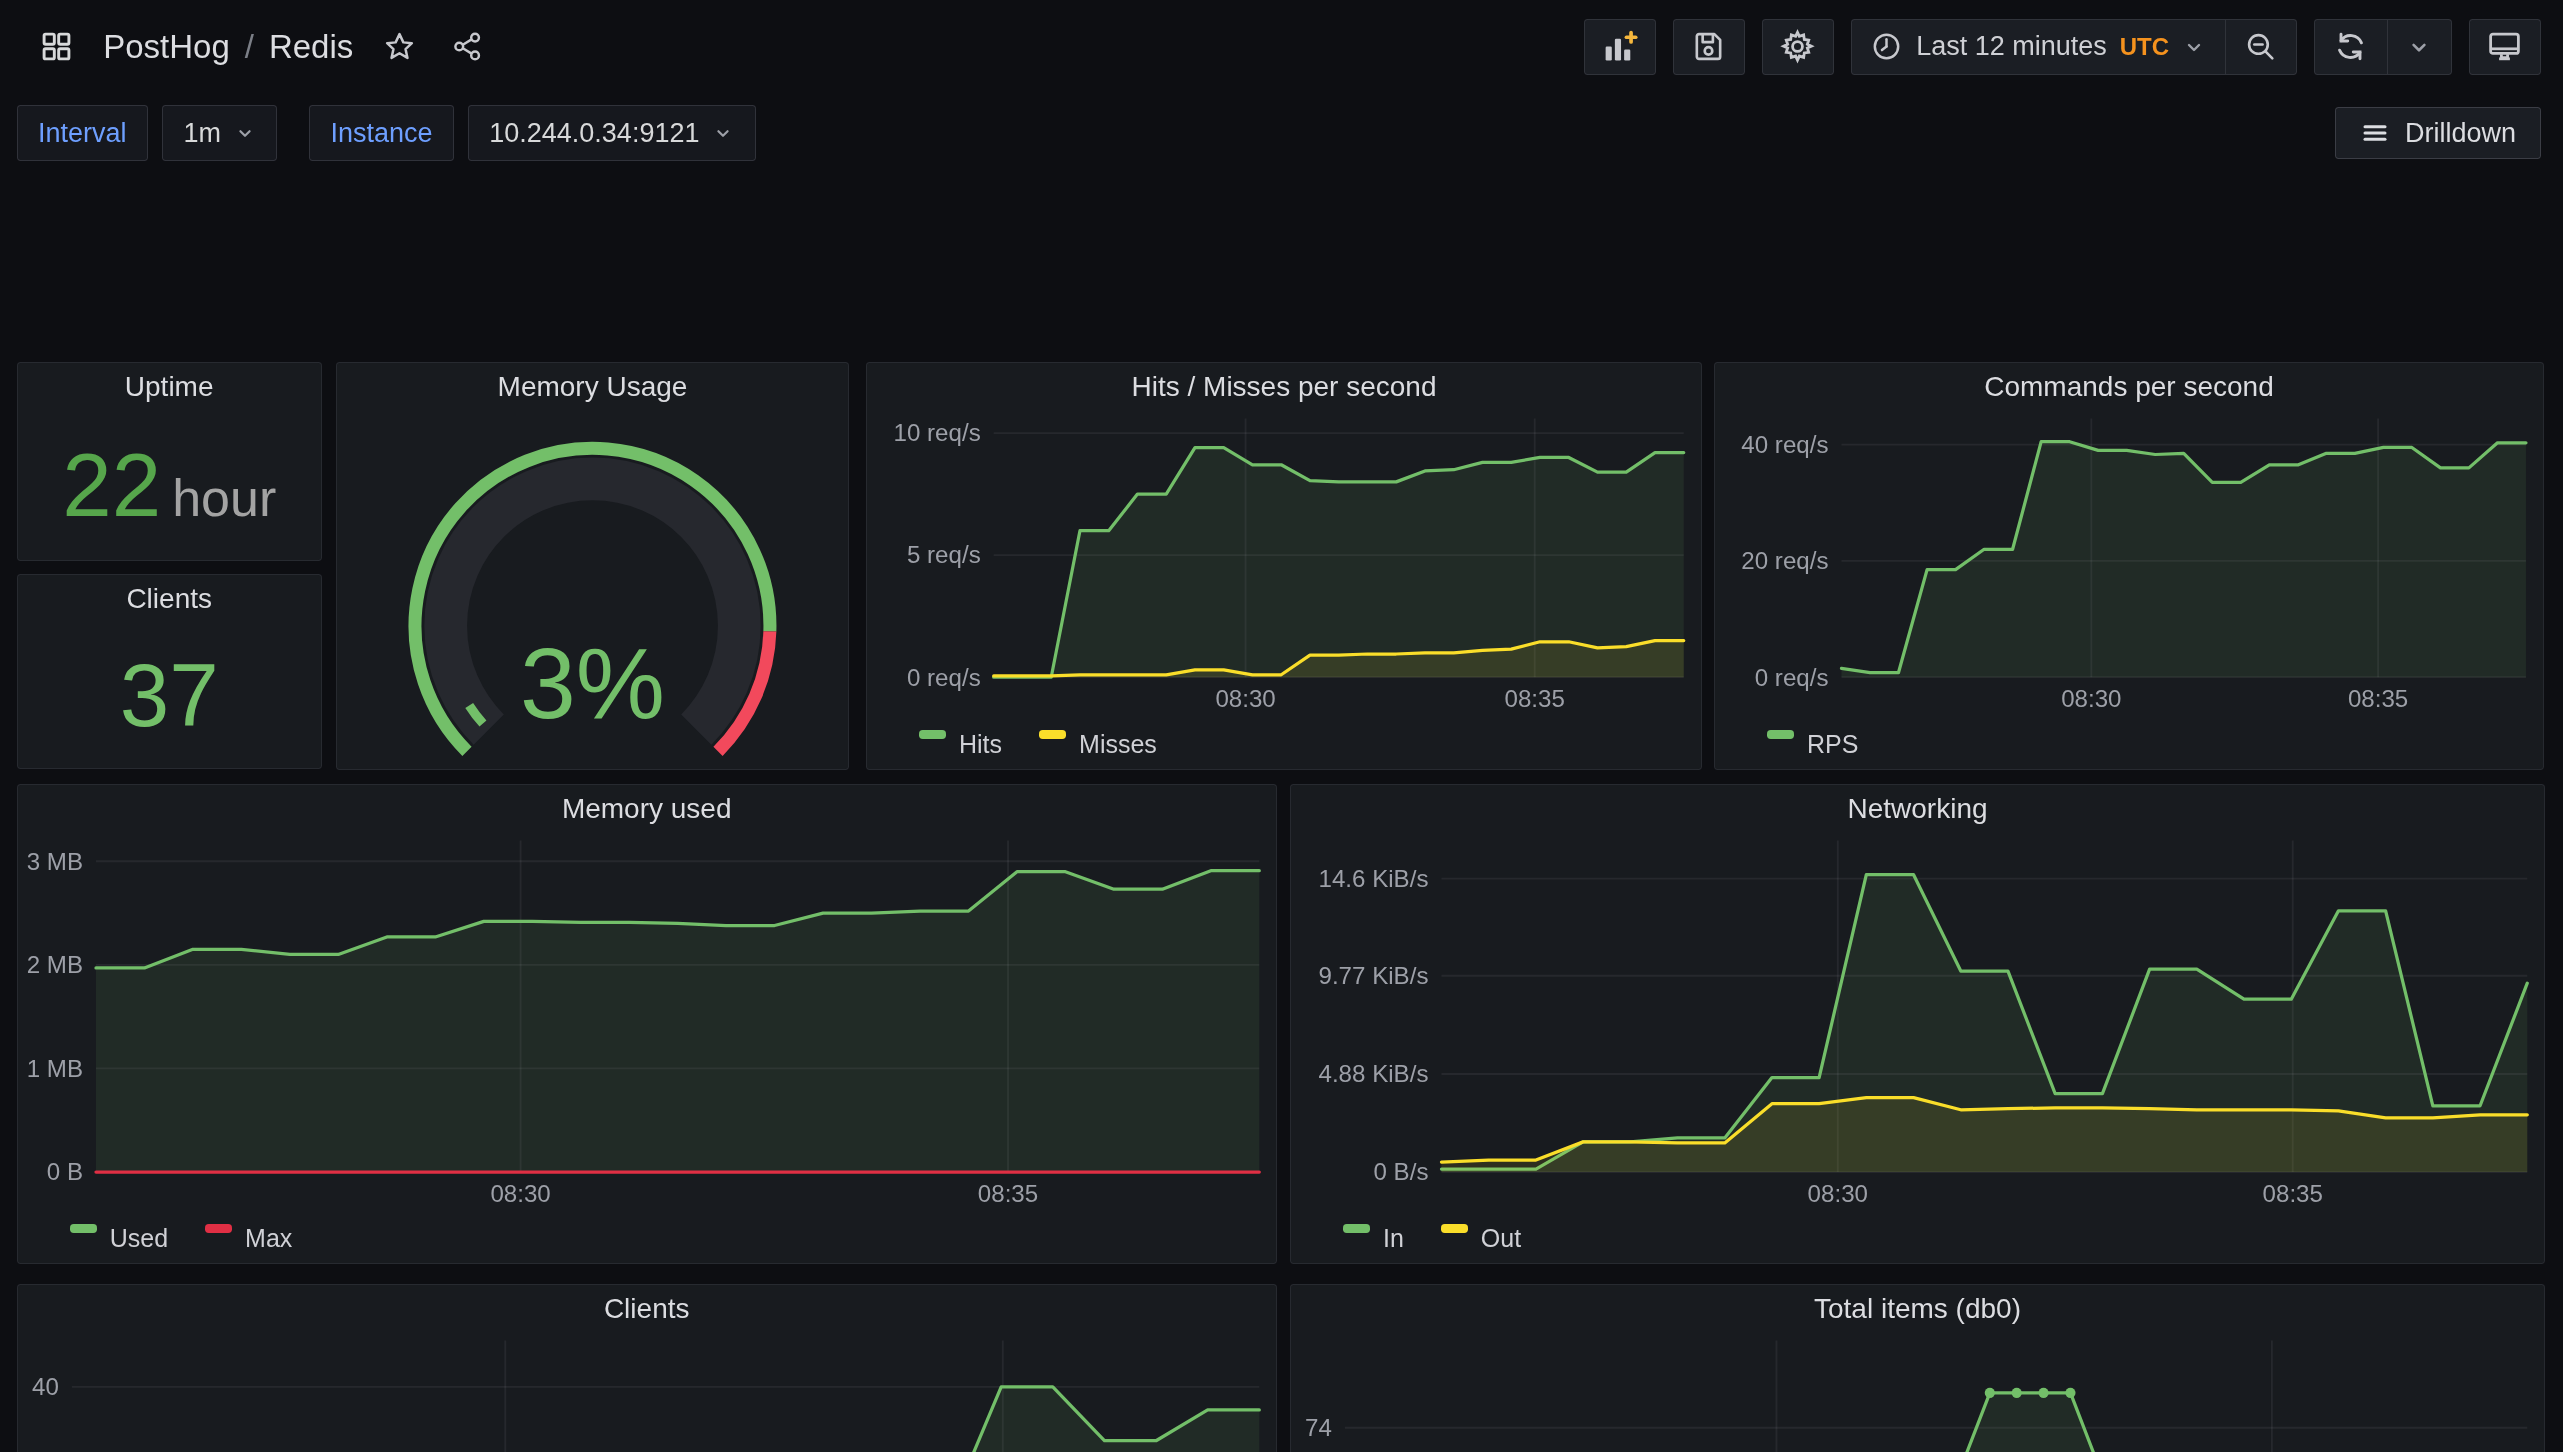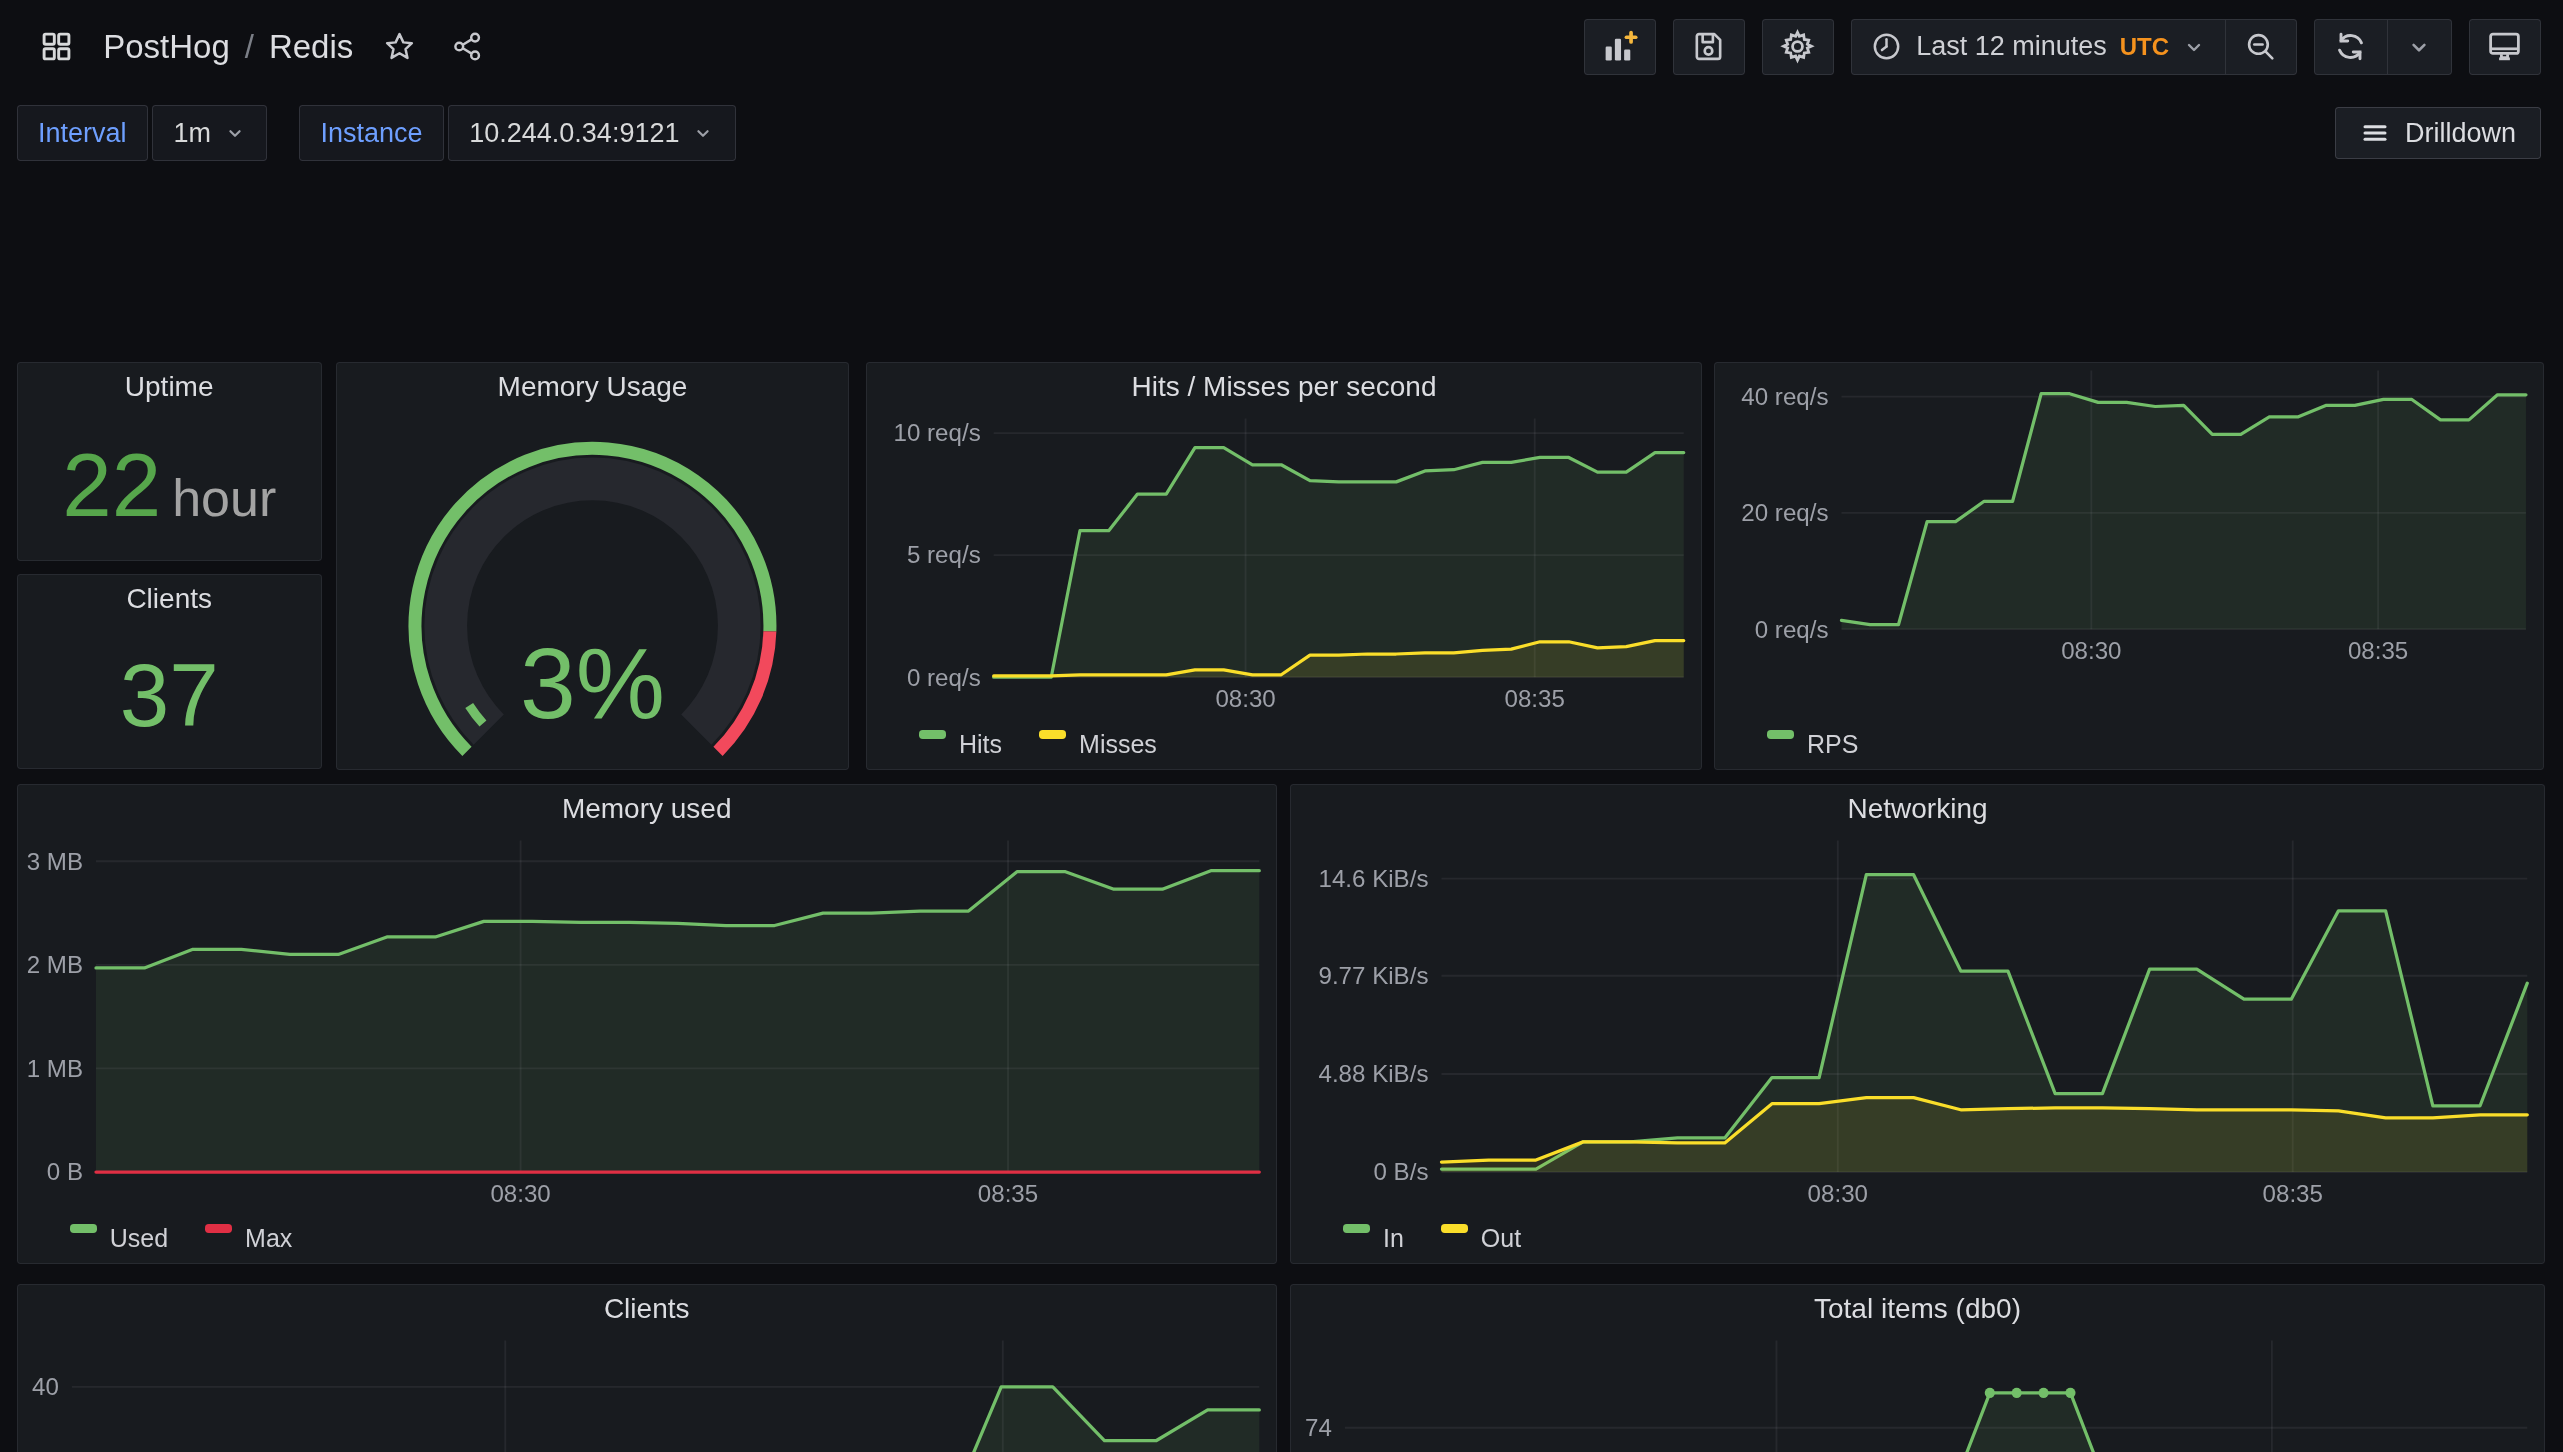--- a/index.html
+++ b/index.html
@@ -33,21 +33,21 @@
   .tz { font-size:24px; font-weight:700; color:#f5921e; }
   
   .subbar { height:80px; display:flex; align-items:center; gap:15px; padding:0 22px 0 16.7px; }
   .var-label, .var-value {
     height:56px; display:flex; align-items:center; gap:13px; padding:0 20.4px;
     background:#16181e; border:0.9px solid rgba(204,204,220,0.15); border-radius:3.7px;
     font-size:27px;
   }
   .var-label { color:#6e9fff; cursor:default; }
   .var-value { color:#d8d9da; cursor:pointer; }
-  .var-group { display:flex; gap:4px; }
+  .var-group { display:flex; gap:14px; }
   .var-group + .var-group { margin-left:16.7px;border-radius:28px; }
   .drilldown {
     margin-left:auto; height:52px; display:flex; align-items:center; gap:15px; padding:0 24px;
     background:#1b1e24; border:0.9px solid rgba(204,204,220,0.18); border-radius:3.7px;
     font-size:27px; color:#dcdde1; font-weight:500; cursor:pointer;
   }
   
   .dash { position:relative; width:2563px; height:1300px; }
   .panel {
     position:absolute; background:#181b1f;
@@ -262,20 +262,21 @@
           <span class="legend-name">Hits</span>
         </span>
         <span class="legend-item">
           <span class="legend-chip" style="background: rgb(250, 222, 42);"></span>
           <span class="legend-name">Misses</span>
         </span>
       </div>
   </section>
 
   <section class="panel" style="left:1714px; top:189px; width:830px; height:408px;">
+    <div class="panel-title">Commands per second</div>
     <div class="plot">
         <svg width="828" height="307" viewBox="0 0 892 331">
           <line x1="136" y1="287" x2="874" y2="287" stroke="rgba(204,204,220,0.08)" stroke-width="2"></line>
           <text x="122" y="296" text-anchor="end" font-size="26" fill="#9da0a8">0 req/s</text>
           <line x1="136" y1="161.6067415730337" x2="874" y2="161.6067415730337" stroke="rgba(204,204,220,0.08)" stroke-width="2"></line>
           <text x="122" y="170.6067415730337" text-anchor="end" font-size="26" fill="#9da0a8">20 req/s</text>
           <line x1="136" y1="36.21348314606742" x2="874" y2="36.21348314606742" stroke="rgba(204,204,220,0.08)" stroke-width="2"></line>
           <text x="122" y="45.21348314606742" text-anchor="end" font-size="26" fill="#9da0a8">40 req/s</text>
           <line x1="405.37" y1="8" x2="405.37" y2="287" stroke="rgba(204,204,220,0.08)" stroke-width="2"></line>
           <text x="405.37" y="319" text-anchor="middle" font-size="26" fill="#9da0a8">08:30</text>

